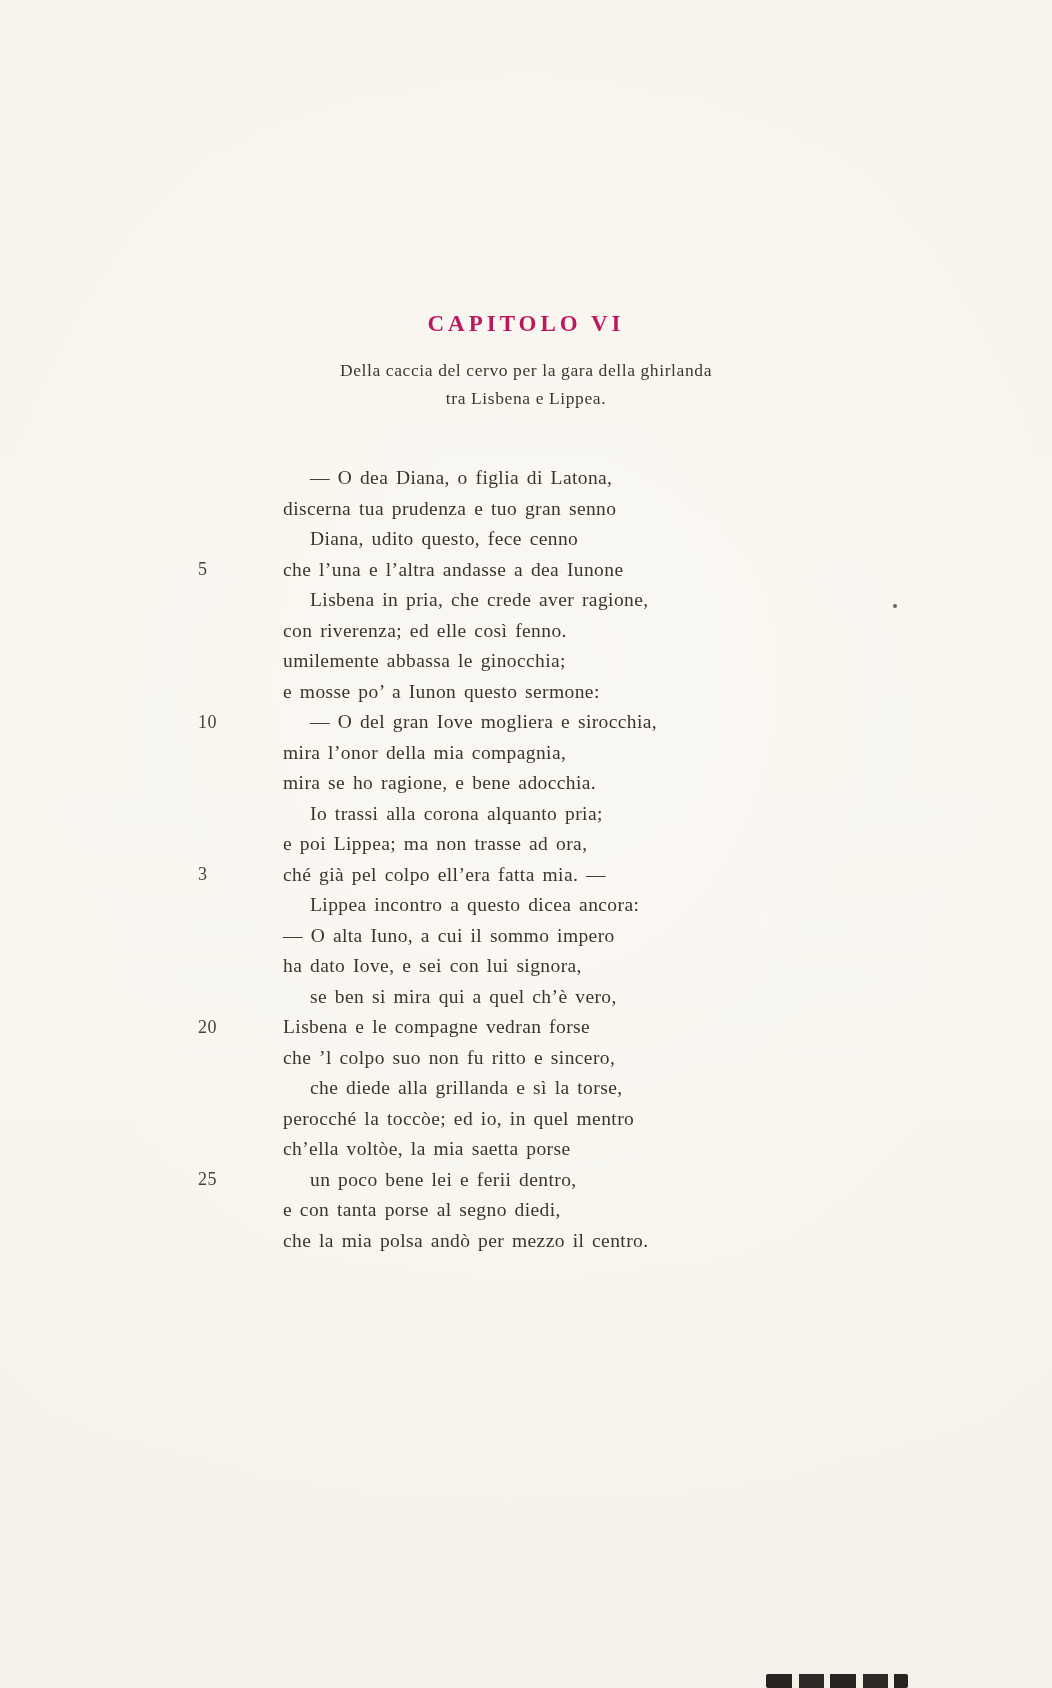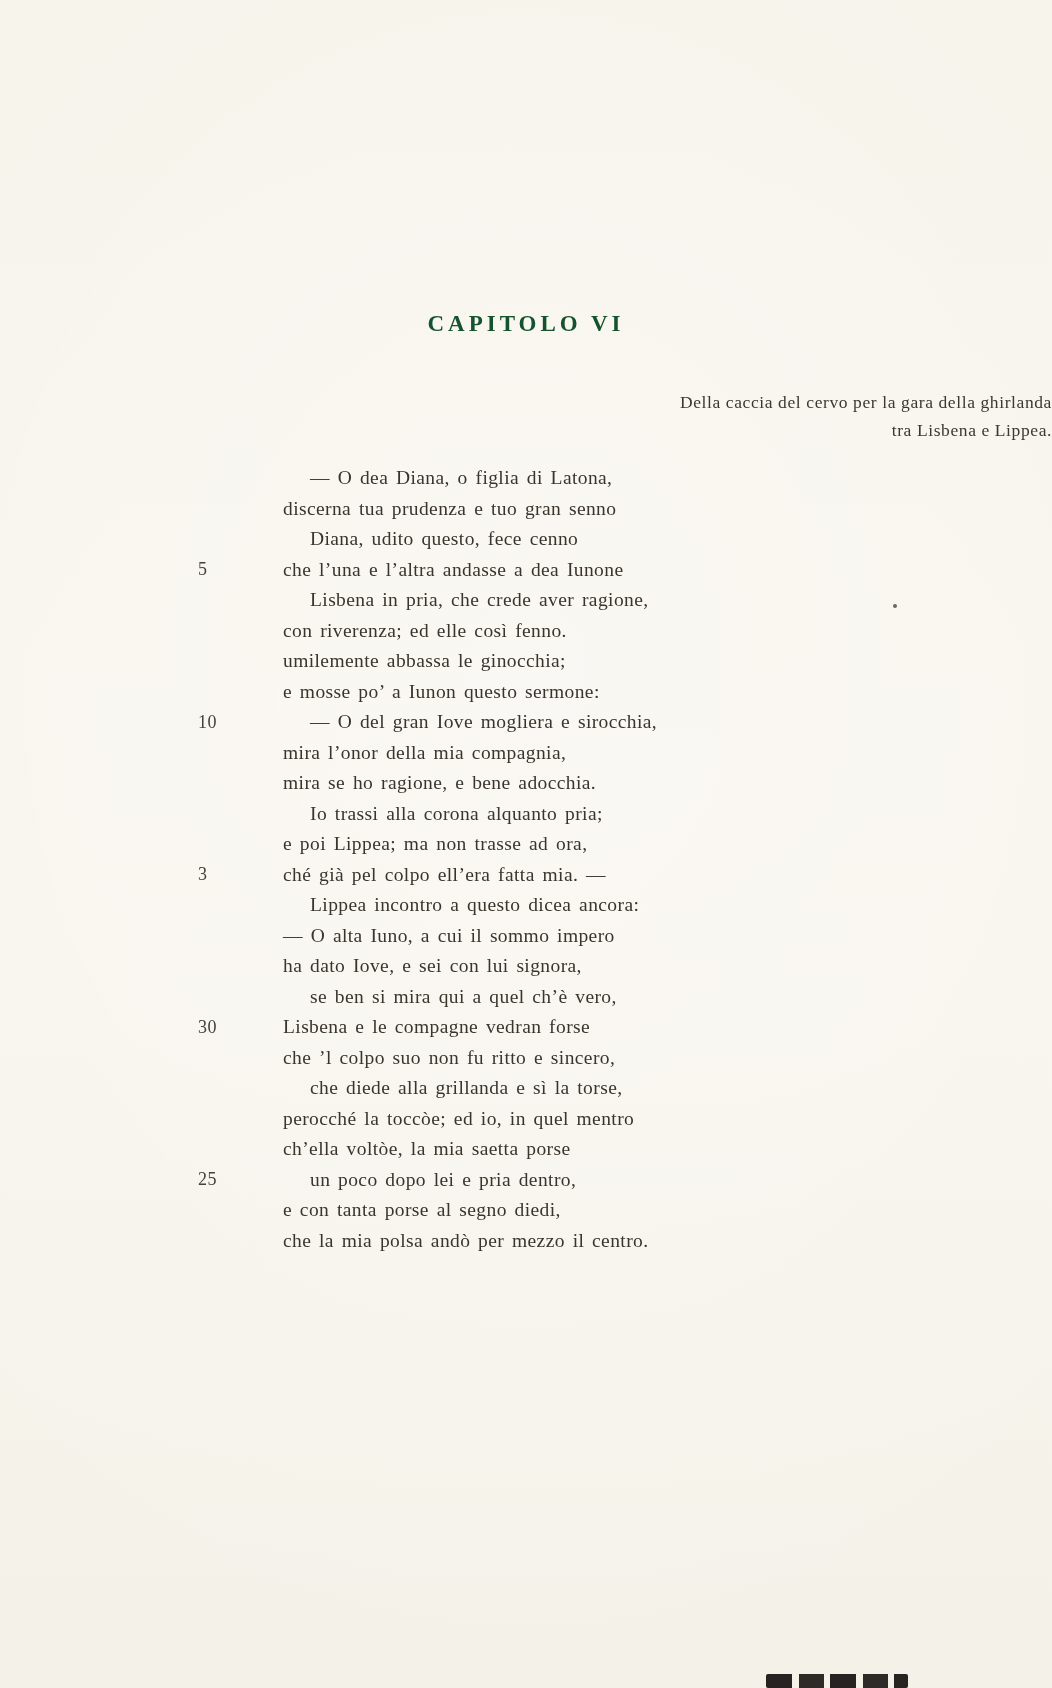--- a/index.html
+++ b/index.html
@@ -25,34 +25,33 @@
   }
 
   .chapter-title {
     position: absolute;
     top: 296px;
     left: 0;
     width: 1052px;
     text-align: center;
     font-size: 23px;
     letter-spacing: 4px;
-    color: #14532d;
+    color: #be185d;
   }
 
   .subtitle {
     position: absolute;
     top: 356px;
     left: 0;
     width: 1052px;
-    text-align: right;
+    text-align: center;
     font-size: 17.5px;
     line-height: 28px;
     letter-spacing: 0.6px;
     color: #3d382f;
-    margin-top: 32px;
   }
 
   .poem {
     position: absolute;
     top: 463px;
     left: 198px;
     width: 700px;
   }
   .poem-line {
     display: flex;
@@ -201,21 +200,21 @@
     <span class="line-num"></span>
     <span class="line-text">ha dato Iove, e sei con lui signora,</span>
   </div>
 
   <div class="poem-line">
     <span class="line-num"></span>
     <span class="line-text indent">se ben si mira qui a quel ch’è vero,</span>
   </div>
 
   <div class="poem-line">
-    <span class="line-num">30</span>
+    <span class="line-num">20</span>
     <span class="line-text">Lisbena e le compagne vedran forse</span>
   </div>
 
   <div class="poem-line">
     <span class="line-num"></span>
     <span class="line-text">che ’l colpo suo non fu ritto e sincero,</span>
   </div>
 
   <div class="poem-line">
     <span class="line-num"></span>
@@ -227,21 +226,21 @@
     <span class="line-text">perocché la toccòe; ed io, in quel mentro</span>
   </div>
 
   <div class="poem-line">
     <span class="line-num"></span>
     <span class="line-text">ch’ella voltòe, la mia saetta porse</span>
   </div>
 
   <div class="poem-line">
     <span class="line-num">25</span>
-    <span class="line-text indent">un poco dopo lei e pria dentro,</span>
+    <span class="line-text indent">un poco bene lei e ferii dentro,</span>
   </div>
 
   <div class="poem-line">
     <span class="line-num"></span>
     <span class="line-text">e con tanta porse al segno diedi,</span>
   </div>
 
   <div class="poem-line">
     <span class="line-num"></span>
     <span class="line-text">che la mia polsa andò per mezzo il centro.</span>

